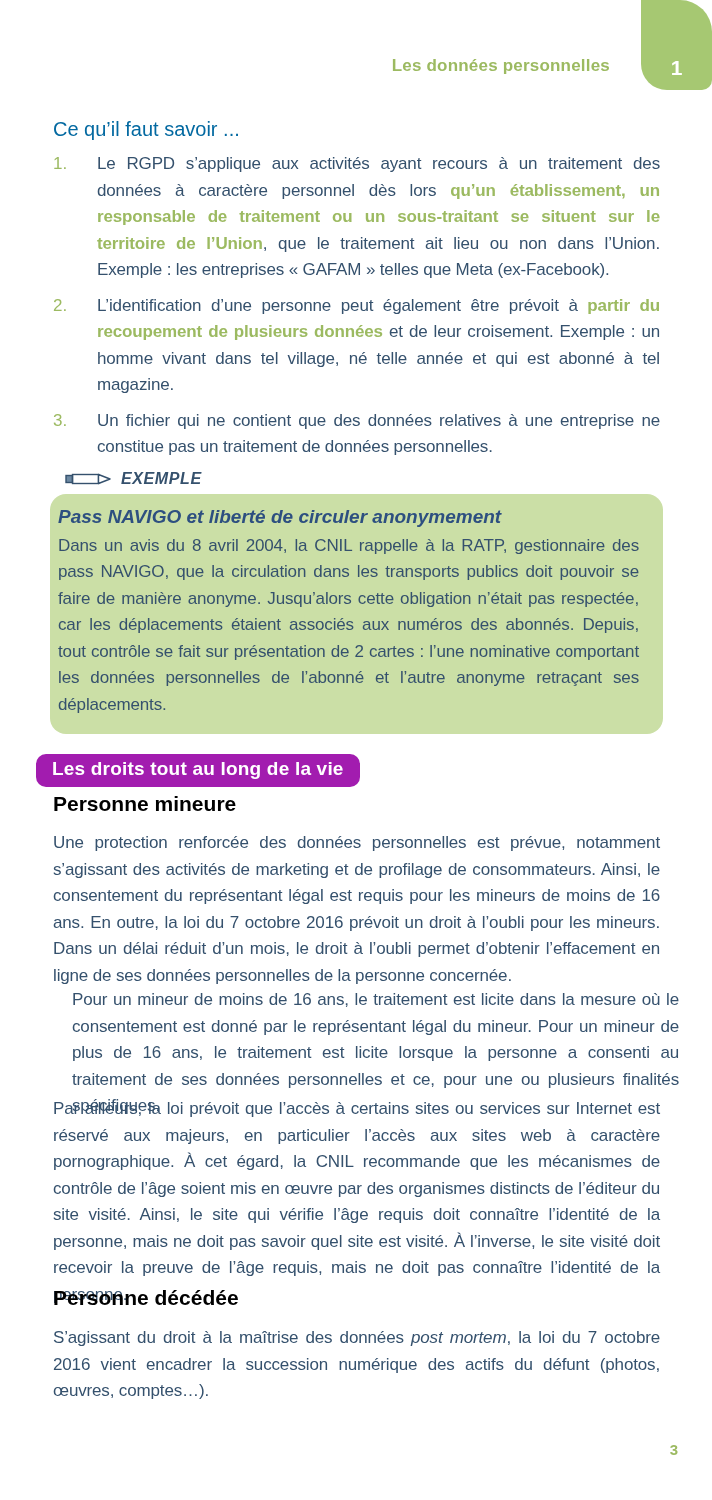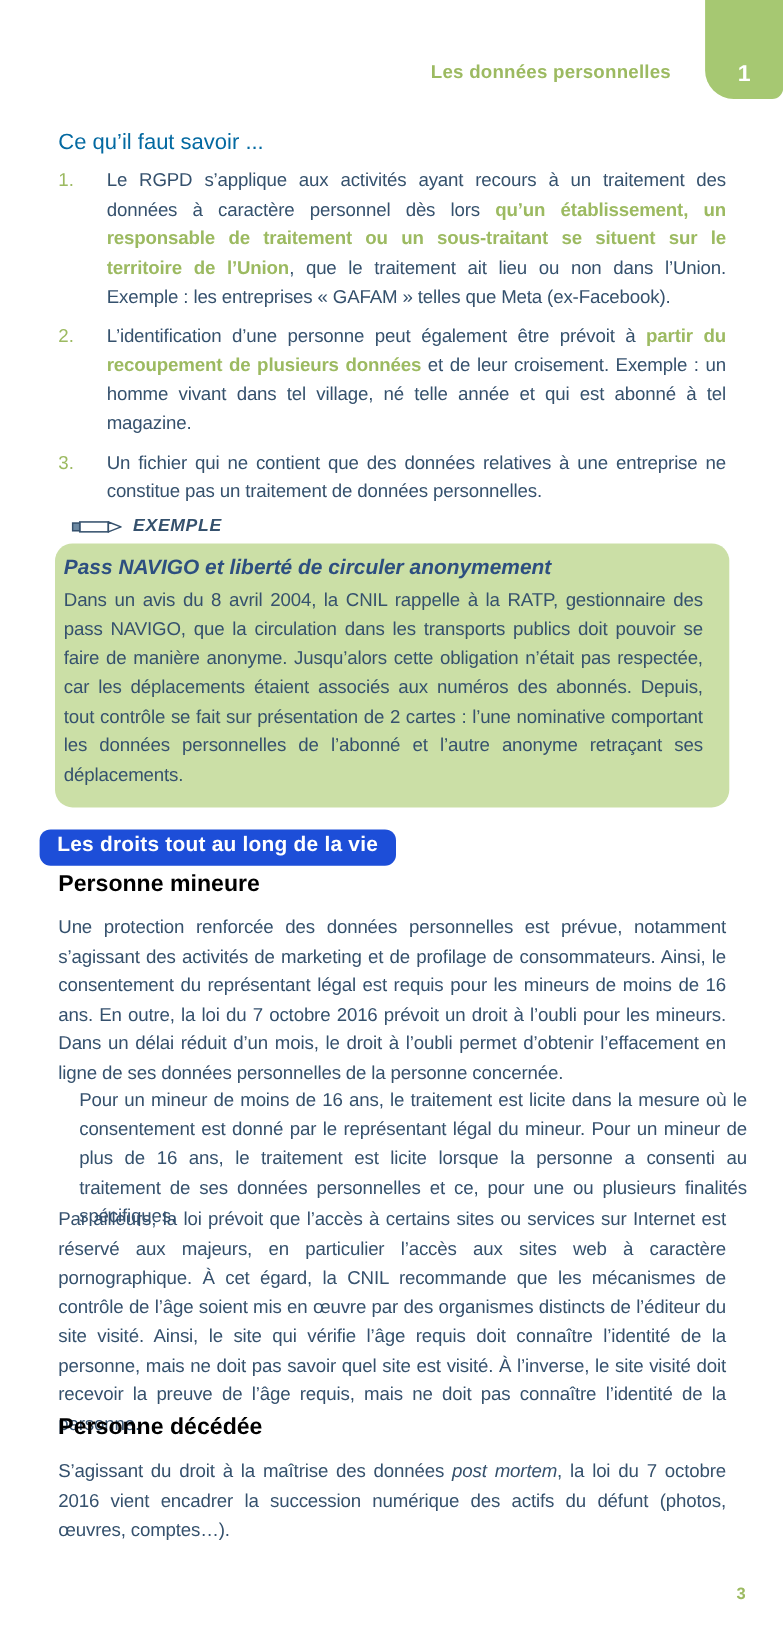--- a/index.html
+++ b/index.html
@@ -1,19 +1,19 @@
 <!DOCTYPE html>
 <html lang="fr"><head>
 <meta charset="utf-8">
 <style>
   html,body{margin:0;padding:0;background:#ffffff;}
   .page{
     position:relative;width:712px;height:1500px;background:#ffffff;overflow:hidden;
     font-family:"Liberation Sans",sans-serif;color:#35516d;
-    -webkit-hyphens:auto;hyphens:auto;
+    -webkit-hyphens:auto;hyphens:auto;border-radius:32px;
   }
   
   .running-head{
     position:absolute;top:56px;right:102px;
     font-size:17px;font-weight:bold;color:#9cba61;letter-spacing:.2px;
   }
   .tab{
     position:absolute;top:0;right:0;width:71px;height:90px;
     background:#a6c872;border-radius:0 0 10px 26px;
     display:flex;align-items:flex-end;justify-content:center;
@@ -40,21 +40,21 @@
   
   .ex-box{
     margin-top:6px;margin-left:-3px;width:613px;box-sizing:border-box;
     background:#cbdfa6;border-radius:16px;padding:12px 24px 16px 8px;
   }
   .ex-title{font-size:19px;font-weight:bold;font-style:italic;color:#2d4f80;margin:0 0 5px 0;}
   .ex-box p{margin:0;}
   
   .section-bar{
     position:absolute;top:754px;left:36px;
-    background:#1d4ed8;border-radius:10px;padding:4px 16px 7px 16px;
+    background:#a21caf;border-radius:10px;padding:4px 16px 7px 16px;
   }
   .section-bar span{color:#ffffff;font-size:19px;font-weight:bold;letter-spacing:.2px;}
   
   .green-head{position:absolute;left:53px;margin:0;font-size:21px;font-weight:bold;color:#000000;}
   .h-minor{top:792px;}
   .h-dec{top:1286px;}
   
   .para{position:absolute;left:53px;width:607px;margin:0;}
   .p1{top:830px;}
   .p2{top:987px;margin-left:19px;}

